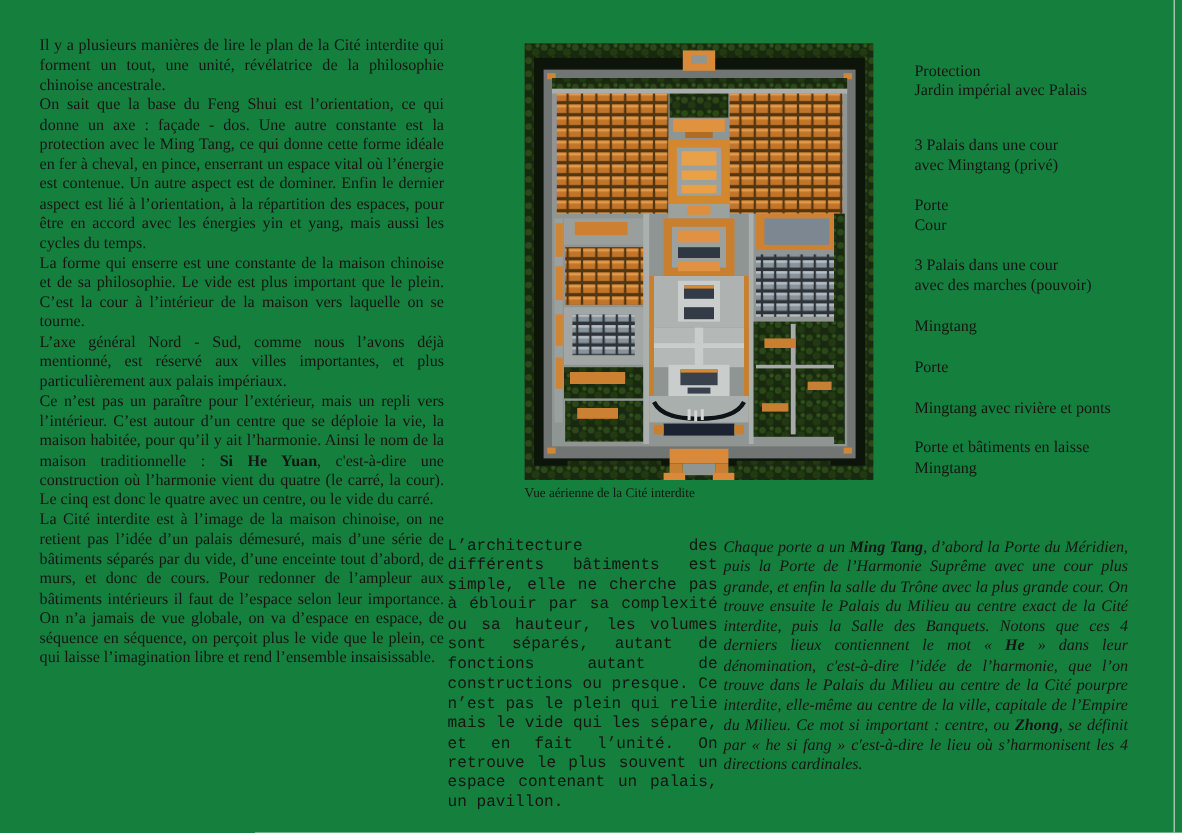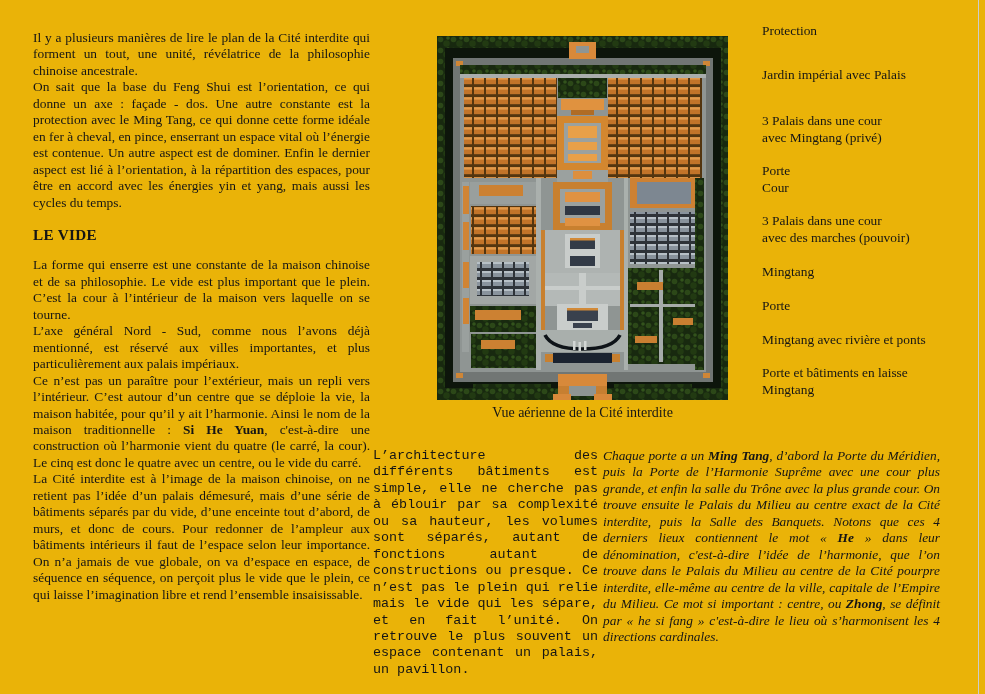--- a/index.html
+++ b/index.html
@@ -1,42 +1,41 @@
 <!DOCTYPE html>
 <html lang="fr"><head>
 <meta charset="utf-8">
 <style>
   html,body { margin:0; padding:0; background:#ffffff; }
   .page {
-    position:relative; width:985px; height:694px; background:#eab308;
+    position:relative; width:985px; height:694px; background:#15803d;
     font-family:"Liberation Serif","DejaVu Serif",serif; color:#151515; overflow:hidden;
   }
   .textcol { position:absolute; text-align:justify; font-size:13.4px; line-height:16.45px; }
   .textcol p { margin:0; }
   .left-col  { left:33px;  top:30px;  width:337px; }
   .mid-col   { left:373px; top:448px; width:225px;font-family:Liberation Mono, monospace; }
   .right-col { left:603px; top:448px; width:337px;font-style:italic; }
   .heading { font-weight:bold; font-size:15.2px; letter-spacing:.3px; margin:16px 0 14px 0; text-align:left; }
   .bold { font-weight:bold; }
   .photo-wrap { position:absolute; left:437px; top:36px; width:291px; height:364px; }
-  .caption { position:absolute; left:437px; top:405px; width:291px; text-align:center; font-size:14px; }
+  .caption { position:absolute; left:437px; top:405px; width:291px; text-align:left; font-size:11px; }
   .legend { position:absolute; left:762px; top:0; width:220px; font-size:13.4px; line-height:17px; }
   .legend-group { position:absolute; left:0; white-space:nowrap; }
   .pagenum { position:absolute; left:0; top:662px; width:980px; text-align:center; font-size:13.4px; }
   .scan-edge { position:absolute; left:978px; top:0; width:1px; height:694px; background:#cccccc; }
 </style>
 </head>
 <body>
 
 <div class="page">
 
   <div class="textcol left-col">
     <p>Il y a plusieurs manières de lire le plan de la Cité interdite qui forment un tout, une unité, révélatrice de la philosophie chinoise ancestrale.</p>
     <p>On sait que la base du Feng Shui est l’orientation, ce qui donne un axe : façade - dos. Une autre constante est la protection avec le Ming Tang, ce qui donne cette forme idéale en fer à cheval, en pince, enserrant un espace vital où l’énergie est contenue. Un autre aspect est de dominer. Enfin le dernier aspect est lié à l’orientation, à la répartition des espaces, pour être en accord avec les énergies yin et yang, mais aussi les cycles du temps.</p>
-    <div class="heading">LE VIDE</div>
     <p>La forme qui enserre est une constante de la maison chinoise et de sa philosophie. Le vide est plus important que le plein. C’est la cour à l’intérieur de la maison vers laquelle on se tourne.</p>
     <p>L’axe général Nord - Sud, comme nous l’avons déjà mentionné, est réservé aux villes importantes, et plus particulièrement aux palais impériaux.</p>
     <p><span>Ce n’est pas un paraître pour l’extérieur, mais un repli vers l’intérieur. C’est autour d’un centre que se déploie la vie, la maison habitée, pour qu’il y ait l’harmonie. Ainsi le nom de la maison traditionnelle : </span><span class="bold">Si He Yuan</span><span>, c'est-à-dire une construction où l’harmonie vient du quatre (le carré, la cour). Le cinq est donc le quatre avec un centre, ou le vide du carré.</span></p>
     <p>La Cité interdite est à l’image de la maison chinoise, on ne retient pas l’idée d’un palais démesuré, mais d’une série de bâtiments séparés par du vide, d’une enceinte tout d’abord, de murs, et donc de cours. Pour redonner de l’ampleur aux bâtiments intérieurs il faut de l’espace selon leur importance. On n’a jamais de vue globale, on va d’espace en espace, de séquence en séquence, on perçoit plus le vide que le plein, ce qui laisse l’imagination libre et rend l’ensemble insaisissable.</p>
   </div>
 
   <div class="photo-wrap">
     <svg role="img" viewBox="0 0 291 364" width="291" height="364" xmlns="http://www.w3.org/2000/svg" aria-label="Vue aérienne de la Cité interdite">
       <defs>
         <pattern id="pTrees" width="13" height="11" patternUnits="userSpaceOnUse">
@@ -157,21 +156,21 @@
       <rect x="116" y="358" width="18" height="6" fill="#d8893a"></rect>
       <rect x="157" y="358" width="18" height="6" fill="#d8893a"></rect>
       <rect x="36" y="348" width="78" height="13" fill="url(#pTrees)"></rect>
       <rect x="177" y="348" width="78" height="13" fill="url(#pTrees)"></rect>
     </svg>
   </div>
 
   <div class="caption">Vue aérienne de la Cité interdite</div>
 
   <div class="legend">
-    <div class="legend-group" style="top:22px">
+    <div class="legend-group" style="top:50px">
         <div>Protection</div>
       </div>
     <div class="legend-group" style="top:66px">
         <div>Jardin impérial avec Palais</div>
       </div>
     <div class="legend-group" style="top:112px">
         <div>3 Palais dans une cour</div>
         <div>avec Mingtang (privé)</div>
       </div>
     <div class="legend-group" style="top:162px">

